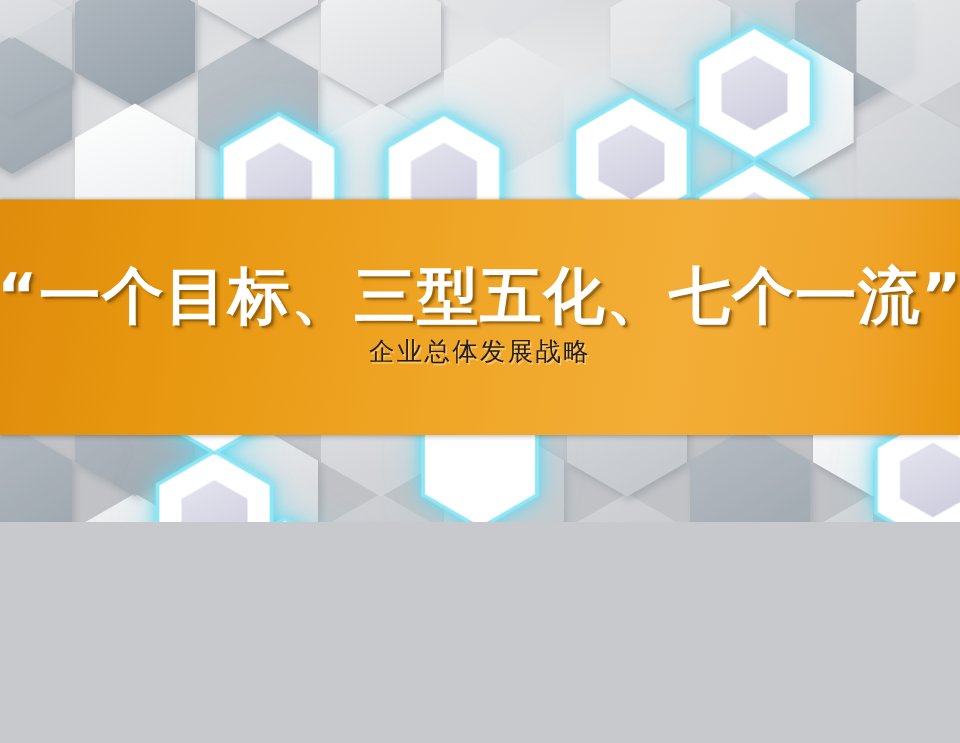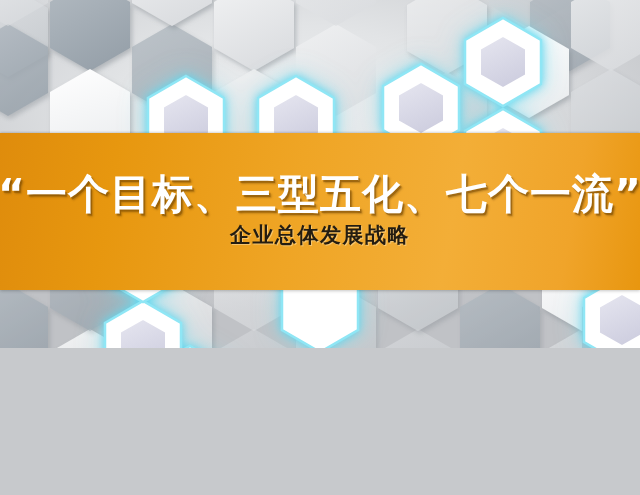--- a/index.html
+++ b/index.html
@@ -32,22 +32,22 @@
     letter-spacing:1px;
     line-height:1.1;
     white-space:nowrap;
     text-shadow:
        1.5px 1.5px 0 rgba(120,70,0,.45),
        2.5px 2.5px 2px rgba(90,55,0,.35);
     margin:0 0 6px 0;
   }
   .banner-sub{
     color:#241d11;
-    font-size:21px;
-    font-weight:bold;
+    font-size:17px;
+    font-weight:normal;
     letter-spacing:1.5px;
     line-height:1.1;
     white-space:nowrap;
     text-shadow:1px 1px 0 rgba(255,225,170,.55);
     margin:0;
   }
 </style>
 </head>
 <body>
 

